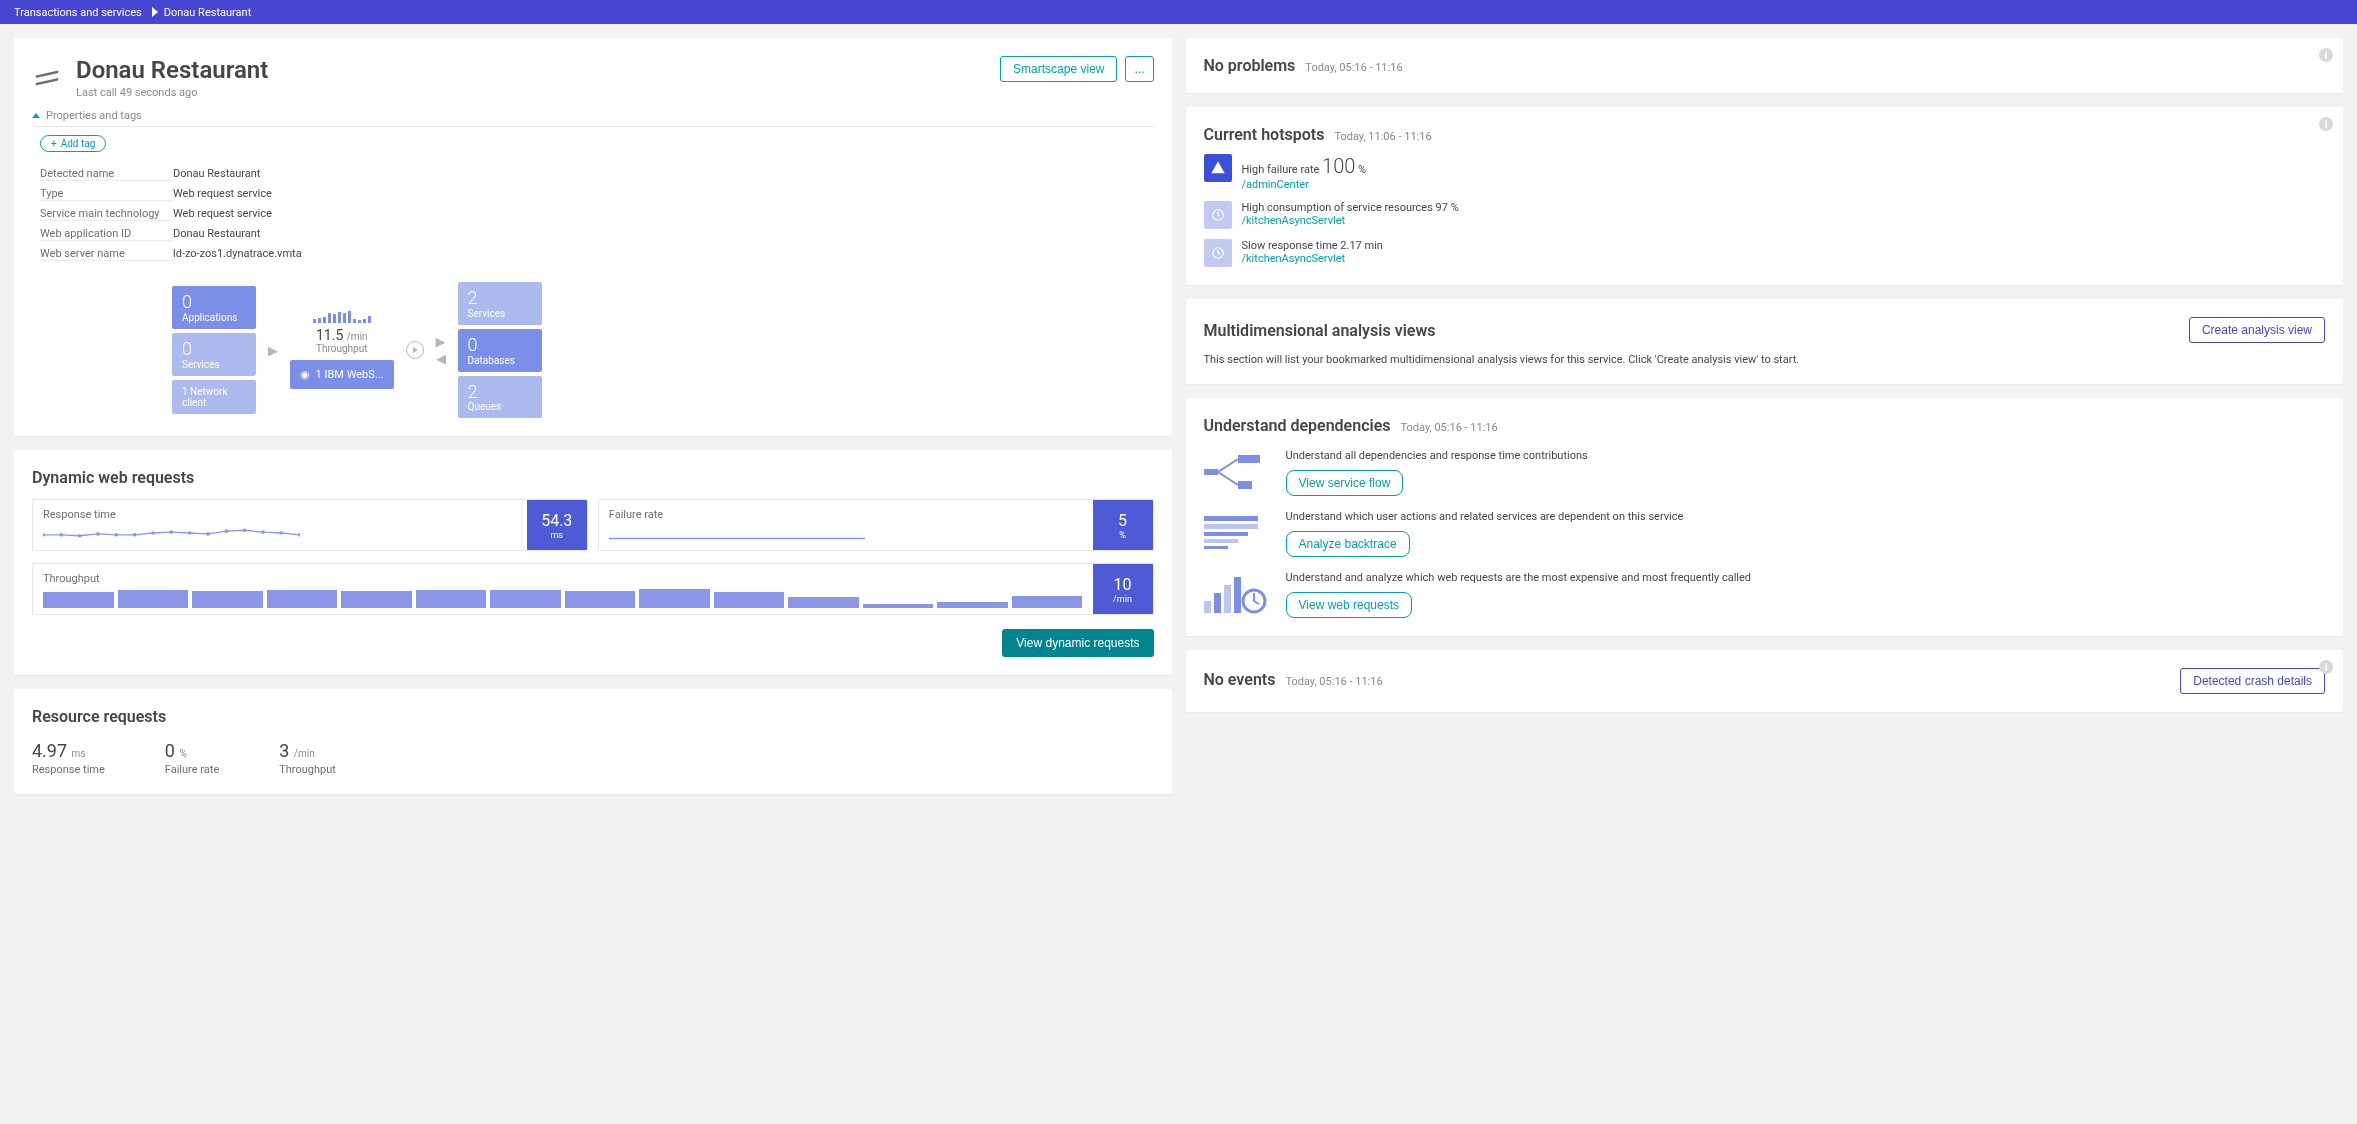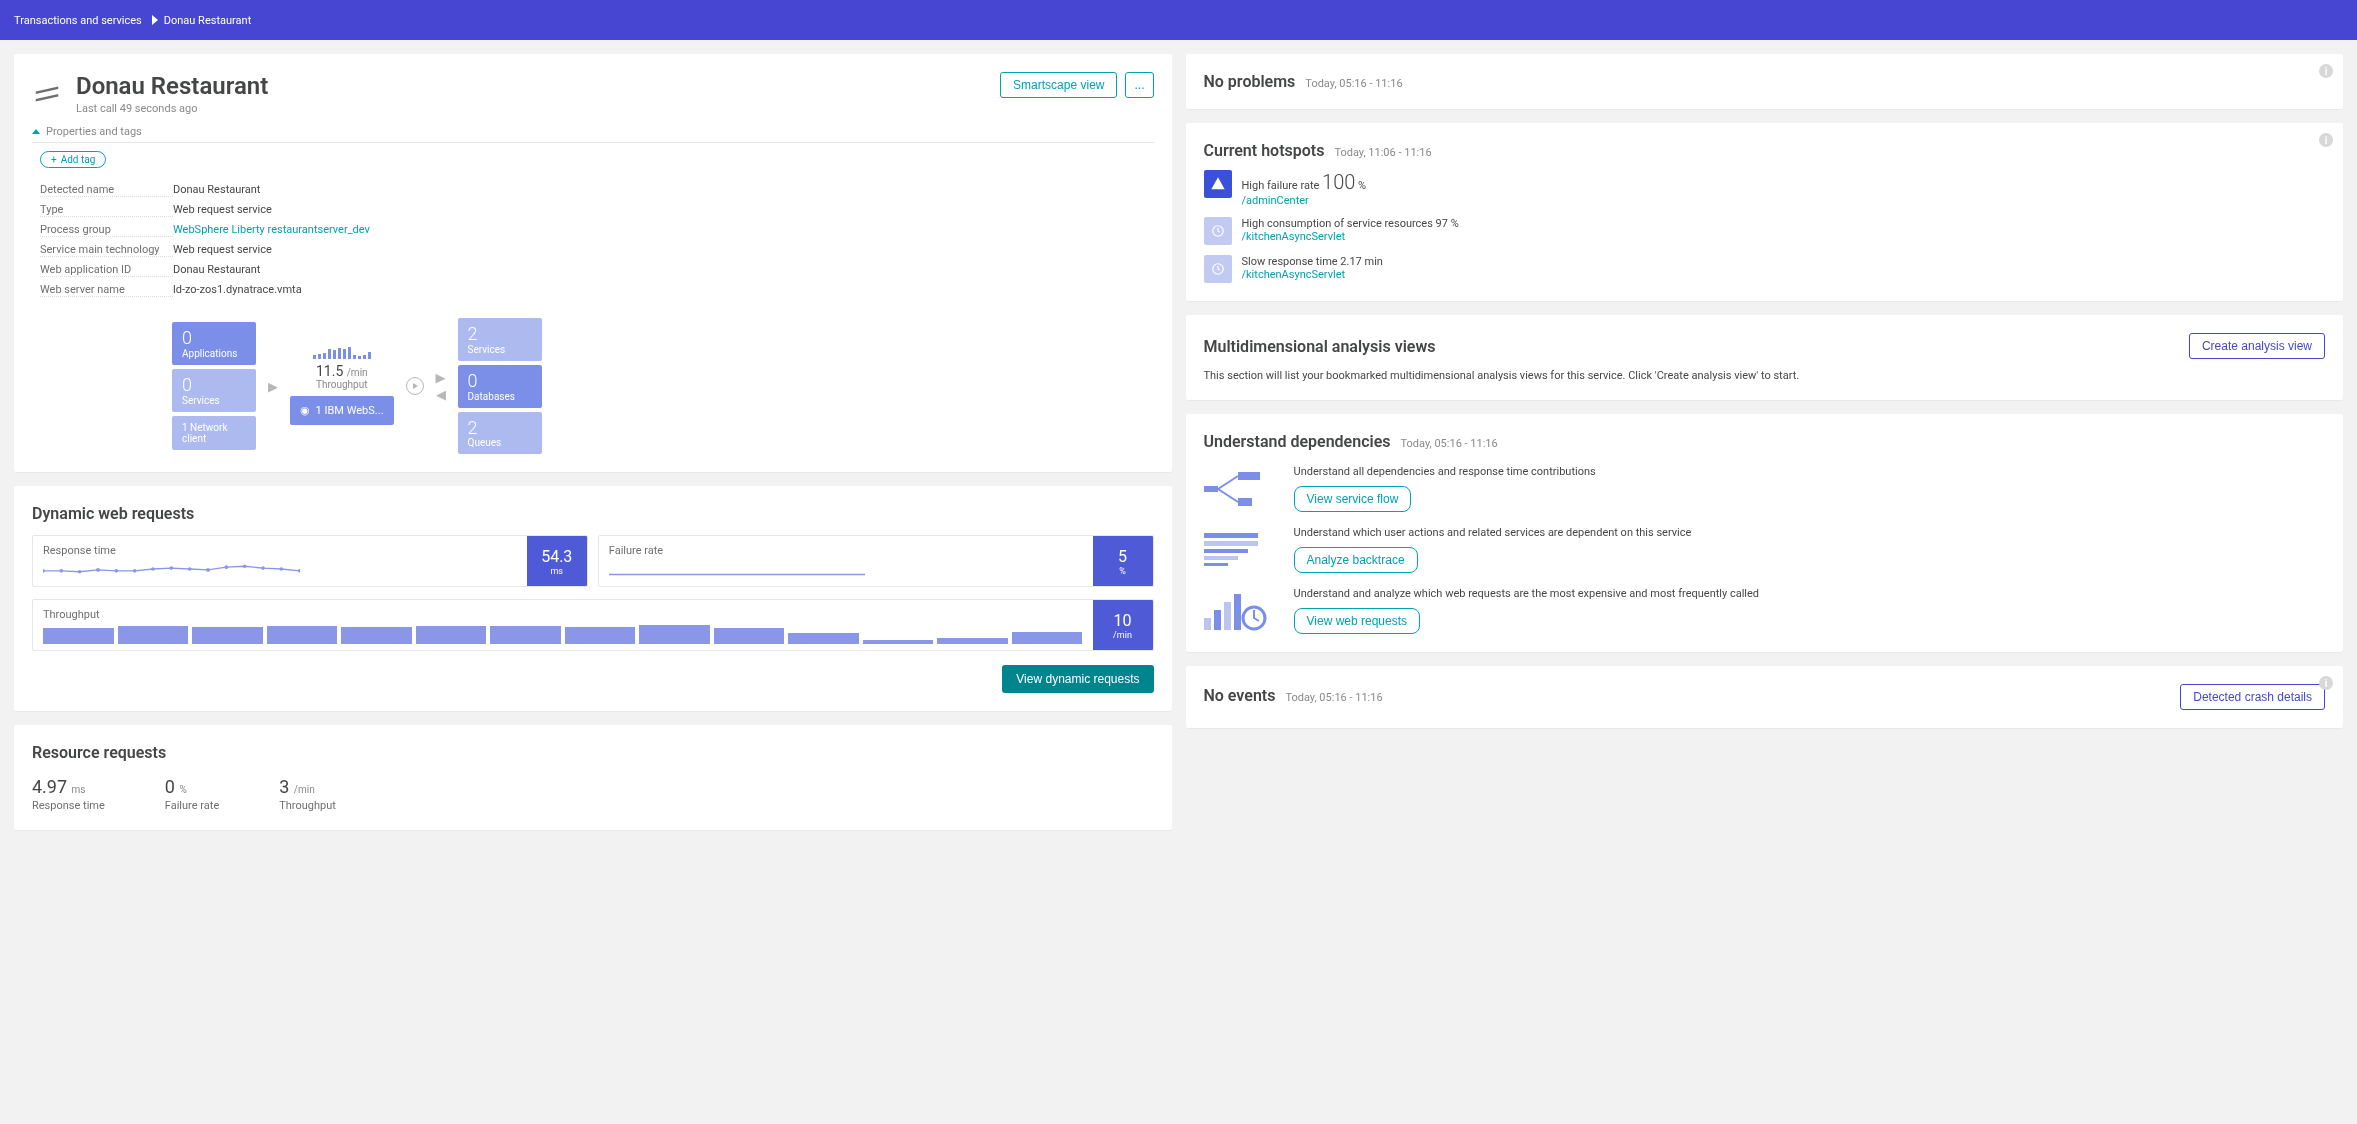--- a/index.html
+++ b/index.html
@@ -1,17 +1,17 @@
 <!DOCTYPE html>
 <html><head>
 <meta charset="utf-8">
 <style>
 * { box-sizing: border-box; margin: 0; padding: 0; }
 body { font-family: -apple-system, BlinkMacSystemFont, "Segoe UI", Roboto, sans-serif; background: #f2f2f2; color: #454646; font-size: 12px; }
-.breadcrumb { background: #4646d3; color: #fff; padding: 11px 14px; display: flex; align-items: center; height: 40px; }
+.breadcrumb { background: #4646d3; color: #fff; padding: 11px 14px; display: flex; align-items: center; height: 24px; }
 .breadcrumb-item { font-size: 11px; position: relative; padding-right: 22px; cursor: pointer; }
 .breadcrumb-item::after { content: ''; position: absolute; right: 6px; top: 50%; width: 0; height: 0; border-top: 5px solid transparent; border-bottom: 5px solid transparent; border-left: 6px solid #fff; transform: translateY(-50%); }
 .breadcrumb-item:last-child::after { display: none; }
 .layout { display: flex; gap: 14px; padding: 14px; align-items: flex-start; }
 .col { flex: 1; display: flex; flex-direction: column; gap: 14px; }
 .card { background: #fff; border-radius: 2px; padding: 18px; box-shadow: 0 1px 1px rgba(0,0,0,0.04); position: relative; }
 .hdr-row { display: flex; justify-content: space-between; align-items: flex-start; }
 .svc-title { display: flex; gap: 14px; align-items: center; }
 .svc-icon { width: 30px; height: 30px; color: #6f6f6f; }
 h1 { font-size: 24px; font-weight: 600; color: #454646; }
@@ -48,21 +48,21 @@
 .section-hdr { display: flex; align-items: baseline; gap: 10px; }
 .section-hdr .ts { font-size: 11px; color: #898989; }
 .info-icon { position: absolute; top: 10px; right: 10px; width: 14px; height: 14px; border-radius: 50%; background: #d8d8d8; color: #fff; font-size: 10px; display: flex; align-items: center; justify-content: center; font-weight: bold; cursor: pointer; }
 .hotspot { display: flex; gap: 10px; align-items: flex-start; margin-top: 10px; }
 .hotspot-icon { width: 28px; height: 28px; border-radius: 2px; display: flex; align-items: center; justify-content: center; color: #fff; flex-shrink: 0; }
 .hotspot-icon.red { background: #3a50d9; }
 .hotspot-icon.gray { background: #c3caf2; }
 .hotspot-body { font-size: 11px; }
 .hotspot-body .big { font-size: 20px; font-weight: 300; }
 .hotspot-body .link { color: #00a1b2; cursor: pointer; }
-.dep-row { display: flex; gap: 26px; align-items: flex-end; margin-top: 14px; }
+.dep-row { display: flex; gap: 18px; align-items: center; margin-top: 14px; }
 .dep-icon { width: 64px; height: 44px; flex-shrink: 0; }
 .dep-body { font-size: 11px; color: #454646; }
 .dep-body .btn { margin-top: 8px; display: inline-block; border-radius: 8px; }
 .metric-tile-row { display: flex; gap: 10px; margin-top: 12px; }
 .metric-tile { flex: 1; border: 1px solid #e6e6e6; border-radius: 2px; display: flex; overflow: hidden; height: 52px; }
 .metric-tile-body { flex: 1; padding: 8px 10px; position: relative; }
 .metric-tile-label { font-size: 11px; color: #6f6f6f; }
 .metric-tile-val { background: #4f5bd6; color: #fff; width: 60px; display: flex; flex-direction: column; align-items: center; justify-content: center; }
 .metric-tile-val .v { font-size: 16px; }
 .metric-tile-val .u { font-size: 9px; }
@@ -115,24 +115,20 @@
       </span>
 
       <div class="prop-table" id="prop-table">
           <div class="prop-row">
             <div class="prop-key">Detected name</div>
             <div class="prop-val">Donau Restaurant</div>
           </div>
           <div class="prop-row">
             <div class="prop-key">Type</div>
             <div class="prop-val">Web request service</div>
-          </div>
-          <div class="prop-row">
-            <div class="prop-key">Process group</div>
-            <div class="prop-val link">WebSphere Liberty restaurantserver_dev</div>
           </div>
           <div class="prop-row">
             <div class="prop-key">Service main technology</div>
             <div class="prop-val">Web request service</div>
           </div>
           <div class="prop-row">
             <div class="prop-key">Web application ID</div>
             <div class="prop-val">Donau Restaurant</div>
           </div>
           <div class="prop-row">

